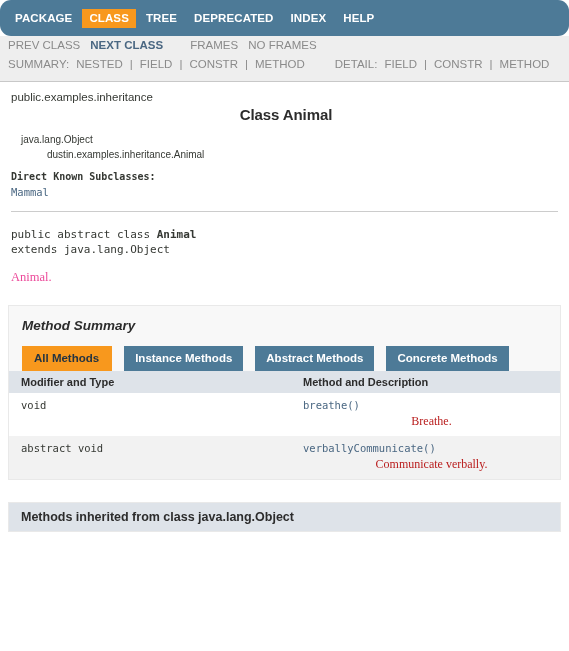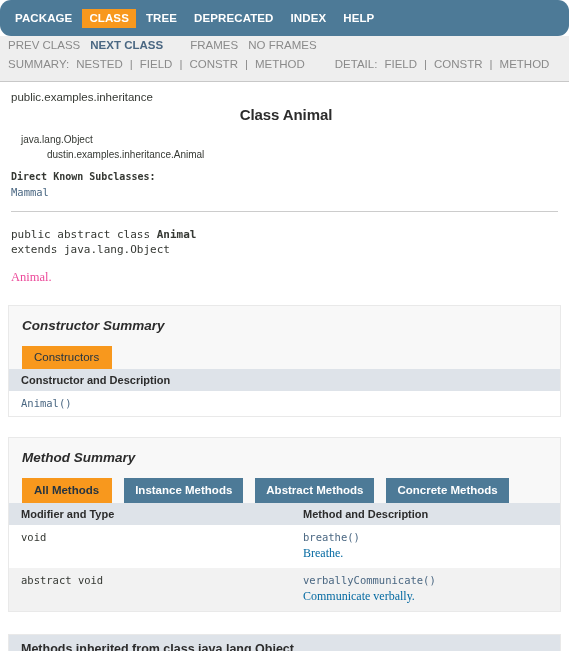--- a/index.html
+++ b/index.html
@@ -245,23 +245,24 @@
   a.memberLink {
     font-family: "DejaVu Sans Mono", monospace;
     font-size: 10.5px;
     color: #4A6782;
     text-decoration: none;
     display: block;
   }
   .block {
     font-family: "Liberation Serif", serif;
     font-size: 12px;
-    color: #0369a1;
+    color: #b91c1c;
     display: block;
     margin-top: 3px;
+    text-align: center;
   }
 
   
   .inheritedSection {
     margin-top: 22px;
     border: 1px solid #e9e9e9;
     background: #ffffff;
   }
   .inheritedHeader {
     background-color: #dee3e9;
@@ -314,38 +315,20 @@
     <a href="#" class="subclassLink">Mammal</a>
   </div>
 
   <hr class="divider">
 
   <pre class="classDecl"><span>public abstract class </span><span class="typeName">Animal</span>
 <span>extends java.lang.Object</span></pre>
 
   <div class="classDescription">Animal.</div>
 
-  <div class="summary-section">
-    <h3 class="summaryTitle">Constructor Summary</h3>
-    <div class="caption">
-      <span class="activeCaption">Constructors</span>
-    </div>
-    <table class="summaryTable">
-      <tbody>
-          <tr>
-        <th colspan="2">Constructor and Description</th>
-      </tr>
-      <tr class="altColor">
-        <td colspan="2">
-          <a href="#" class="memberLink">Animal()</a>
-        </td>
-      </tr>
-    </tbody>
-      </table>
-  </div>
 
   <div class="summary-section">
     <h3 class="summaryTitle">Method Summary</h3>
     <div class="methodTabs">
       <span class="tab activeTab">All Methods</span><span class="tab">Instance Methods</span><span class="tab">Abstract Methods</span><span class="tab">Concrete Methods</span>
     </div>
     <table class="summaryTable">
       <tbody>
           <tr>
         <th class="colFirst">Modifier and Type</th>

